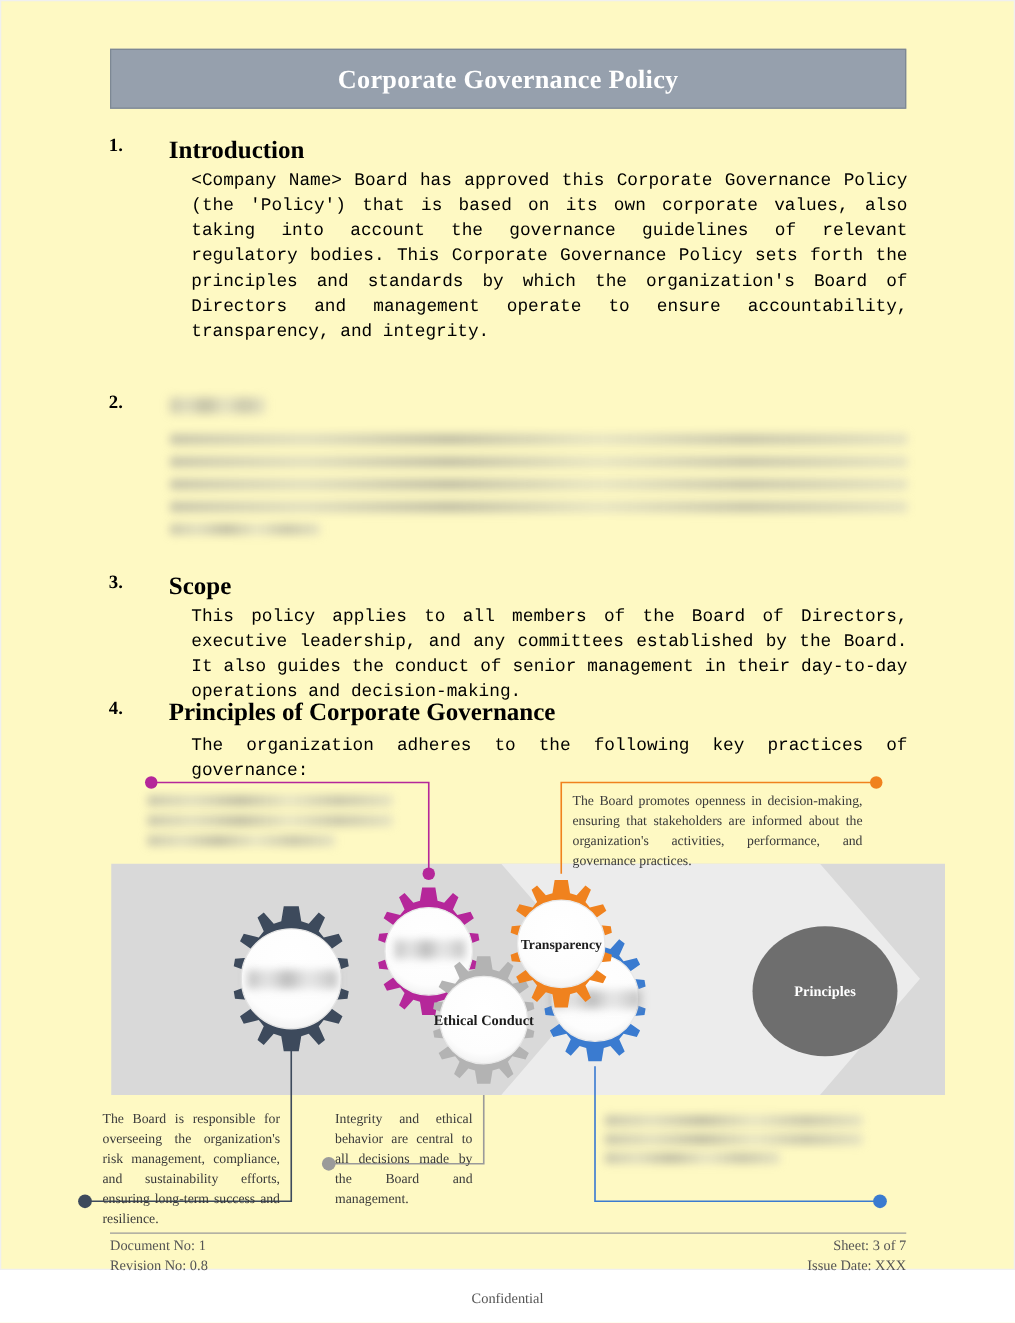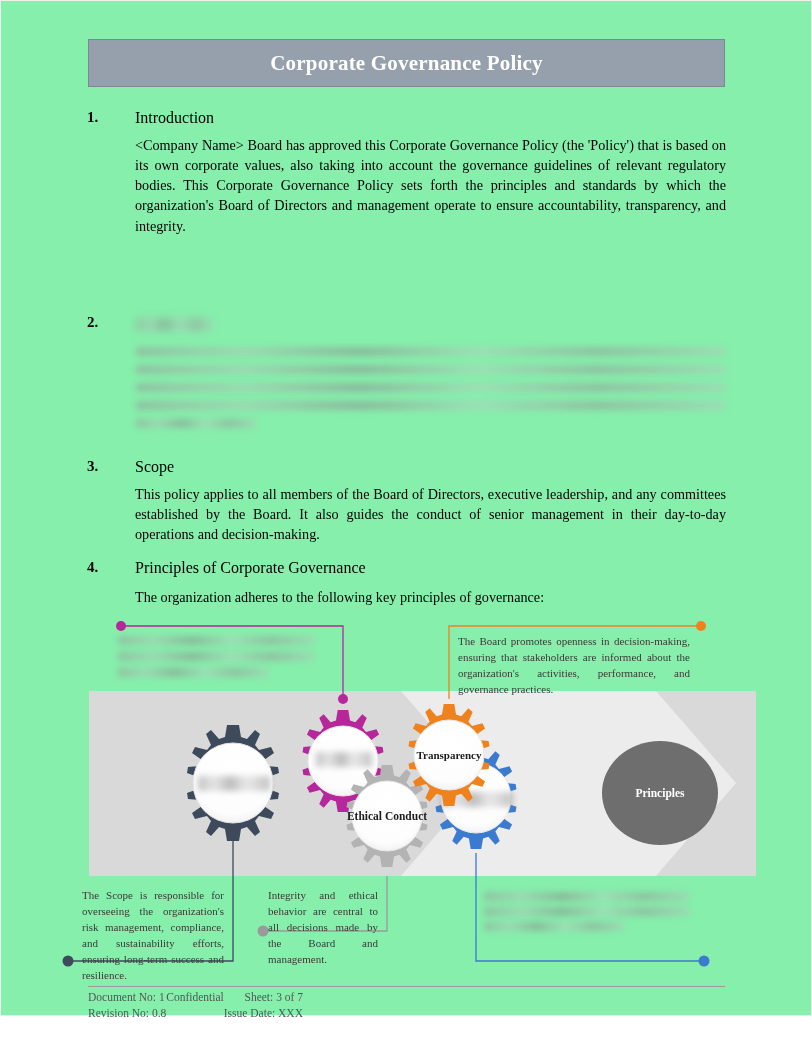--- a/index.html
+++ b/index.html
@@ -13,21 +13,21 @@
     position: relative;
     font-family: "Liberation Serif", "DejaVu Serif", serif;
     color: #000000;
     overflow: hidden;
   }
   .page {
     position: absolute;
     left: 0; top: 0;
     width: 812px;
     height: 1016px;
-    background: #86efac;
+    background: #fef9c3;
     box-sizing: border-box;
     border: 1px solid #f0f0f0;
   }
 
   
   .title-banner {
     position: absolute;
     left: 87px;
     top: 38px;
     width: 637px;
@@ -57,32 +57,32 @@
     left: 0;
     top: 0;
     width: 42px;
     font-weight: bold;
     font-size: 15px;
   }
   .sec-head {
     position: absolute;
     left: 48px;
     top: 0;
-    font-weight: normal;
-    font-size: 16px;
+    font-weight: bold;
+    font-size: 20px;
   }
   .sec-body {
     position: absolute;
     left: 48px;
     width: 591px;
     font-size: 14.2px;
     line-height: 1.42;
     text-align: justify;
   }
-  .sec-body p { margin: 0 0 11px 0; }
+  .sec-body p { margin: 0 0 11px 18px; font-family: Liberation Mono, monospace; }
   .sec-body p:last-child { margin-bottom: 0; }
 
   
   .blur-line {
     background: linear-gradient(90deg,
        rgba(150,150,150,0.50) 0%,
        rgba(185,185,185,0.40) 18%,
        rgba(140,140,140,0.52) 38%,
        rgba(195,195,195,0.36) 58%,
        rgba(150,150,150,0.50) 78%,
@@ -116,24 +116,24 @@
   .footer {
     position: absolute;
     left: 87px;
     top: 985px;
     width: 637px;
     border-top: 1px solid #9a9a9a;
     padding-top: 3px;
     font-size: 11.5px;
     color: #555555;
     display: flex;
-    justify-content: flex-start;
+    justify-content: space-between;
   }
   .footer .col { line-height: 1.38; }
-  .footer .col.mid { padding-top: 0px; }
+  .footer .col.mid { padding-top: 0px; margin-top: 42px; }
   .footer .col.right { text-align: right; }
 </style>
 </head>
 <body>
 
 <div class="page">
 
   <div class="title-banner">
     <span class="title-text">Corporate Governance Policy</span>
   </div>
@@ -165,21 +165,21 @@
     <span class="sec-head">Scope</span>
     <div class="sec-body" style="top:26px;">
       <p>This policy applies to all members of the Board of Directors, executive leadership, and any committees established by the Board. It also guides the conduct of senior management in their day-to-day operations and decision-making.</p>
     </div>
   </div>
 
   <div class="section" style="top:558px;">
     <span class="sec-num">4.</span>
     <span class="sec-head">Principles of Corporate Governance</span>
     <div class="sec-body" style="top:28px;">
-      <p>The organization adheres to the following key principles of governance:</p>
+      <p>The organization adheres to the following key practices of governance:</p>
     </div>
   </div>
 
   <div class="diagram">
 
     <svg width="700" height="360" viewBox="0 0 700 360" xmlns="http://www.w3.org/2000/svg">
       <defs>
 
         <g id="gear12">
           <path d="M0,-58 L6,-58 L8,-46 L14,-44 L22,-53 L27,-49 L22,-38 L26,-33 L38,-36 L41,-30
@@ -275,21 +275,21 @@
       <div class="blur-line" style="width:196px;height:9px;margin-bottom:7px;"></div>
       <div class="blur-line" style="width:196px;height:9px;margin-bottom:7px;"></div>
       <div class="blur-line" style="width:150px;height:9px;"></div>
     </div>
 
     <div class="callout-box" style="left:398px; top:18px; width:240px;">
       <span>The Board promotes openness in decision-making, ensuring that stakeholders are informed about the organization's activities, performance, and governance practices.</span>
     </div>
 
     <div class="callout-box" style="left:22px; top:272px; width:150px;">
-      <span>The Scope is responsible for overseeing the organization's risk management, compliance, and sustainability efforts, ensuring long-term success and resilience.</span>
+      <span>The Board is responsible for overseeing the organization's risk management, compliance, and sustainability efforts, ensuring long-term success and resilience.</span>
     </div>
 
     <div class="callout-box" style="left:208px; top:272px; width:118px;">
       <span>Integrity and ethical behavior are central to all decisions made by the Board and management.</span>
     </div>
 
     <div class="callout-box" style="left:424px; top:276px; width:212px; height:46px;">
       <div class="blur-line" style="width:206px;height:9px;margin-bottom:6px;"></div>
       <div class="blur-line" style="width:206px;height:9px;margin-bottom:6px;"></div>
       <div class="blur-line" style="width:140px;height:9px;"></div>

